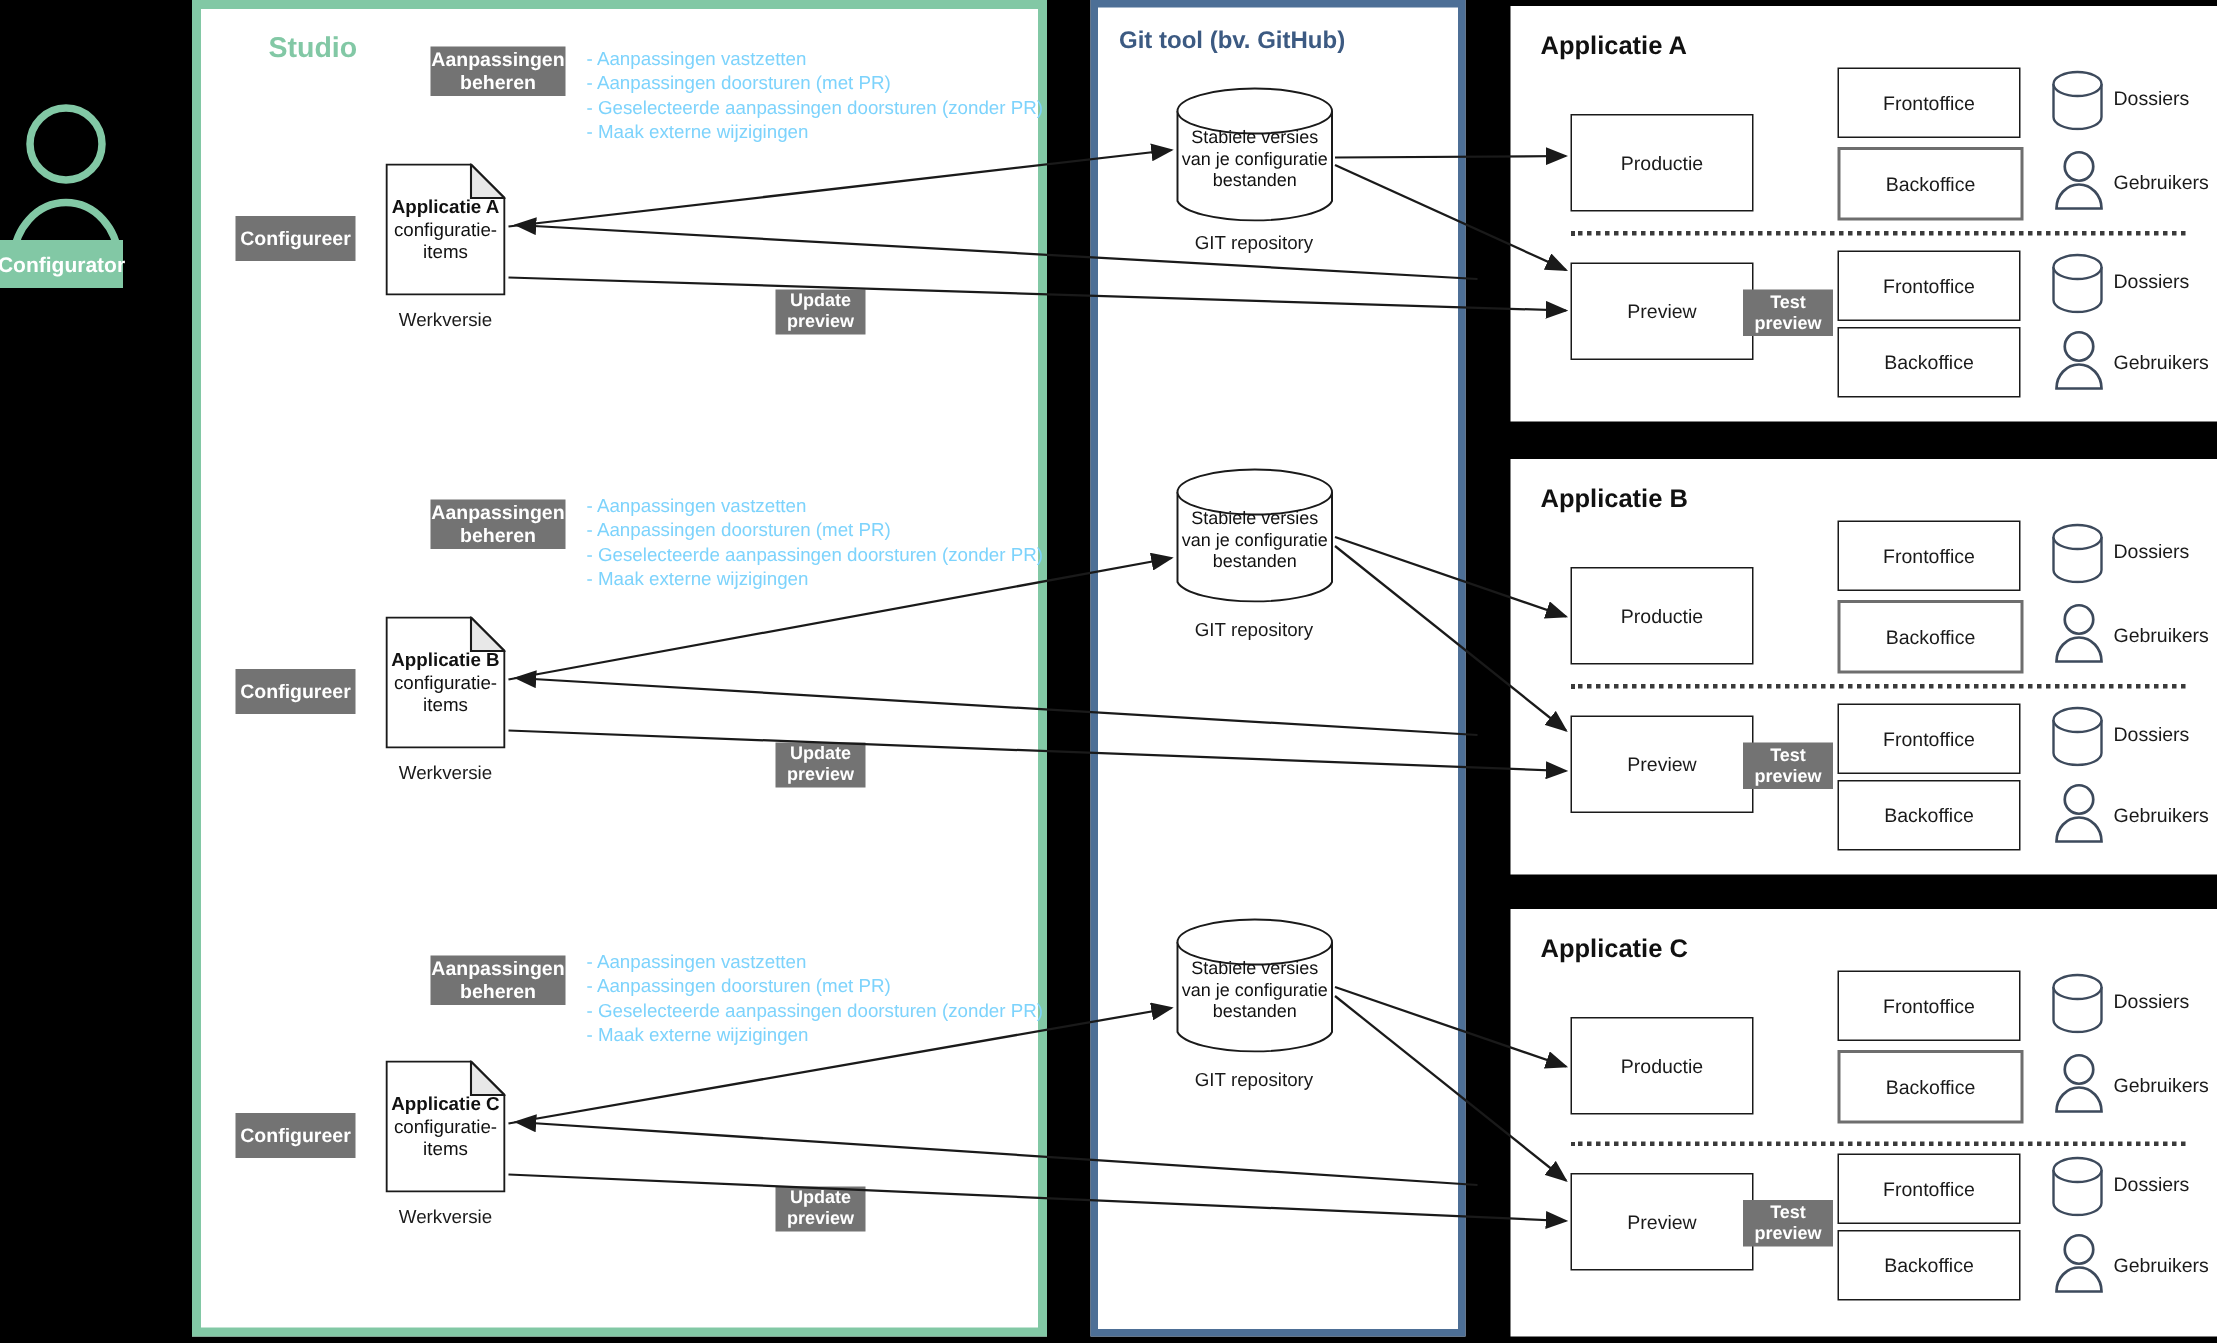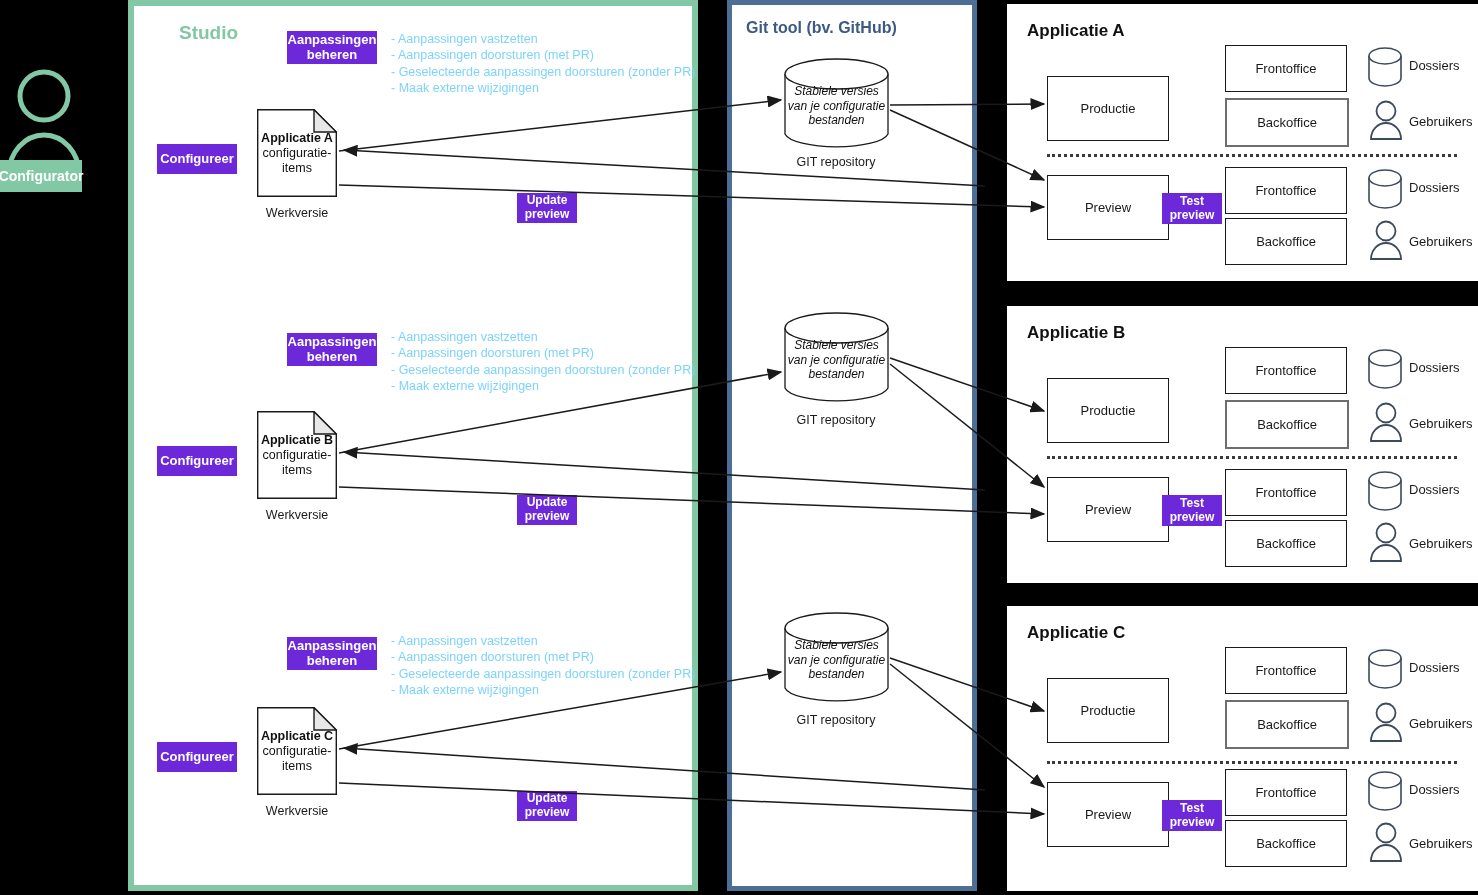--- a/index.html
+++ b/index.html
@@ -33,40 +33,40 @@
      display:flex;align-items:center;justify-content:center;font-size:13px;color:#1a1a1a;}
   .plain-box.thickgray{border:2px solid #6e6e6e;}
   .env-box{position:absolute;border:1.3px solid #1a1a1a;background:#fff;
      display:flex;align-items:center;justify-content:center;font-size:13px;color:#1a1a1a;}
 
   .dotted-sep{position:absolute;height:0;border-top:3px dotted #3a3a3a;}
 
   .side-label{position:absolute;font-size:13px;color:#1a1a1a;}
 
   
-  .badge{position:absolute;background:#6d28d9;color:#fff;font-weight:bold;
+  .badge{position:absolute;background:#737373;color:#fff;font-weight:bold;
      display:flex;align-items:center;justify-content:center;text-align:center;
      line-height:1.15;}
   .badge.small{font-size:13px;}
   .badge.tiny{font-size:12px;}
 
   
   .bullets{position:absolute;font-size:12.5px;color:#7dd3fc;line-height:16.4px;white-space:nowrap;}
 
   
   .doc{position:absolute;width:80px;height:88px;}
   .doc-text{position:absolute;left:0;width:80px;top:22px;text-align:center;
      font-size:12.5px;line-height:15px;color:#111;}
   .doc-text b{font-weight:bold;}
   .caption{position:absolute;font-size:12.5px;color:#1a1a1a;text-align:center;}
 
   
   .cyl{position:absolute;width:105px;height:92px;}
   .cyl-text{position:absolute;left:0;width:105px;top:26px;text-align:center;
-     font-size:12px;line-height:14.5px;color:#111;font-style:italic;}
+     font-size:12px;line-height:14.5px;color:#111;}
 
   
   #arrow-layer{position:absolute;left:0;top:0;width:1478px;height:895px;
      pointer-events:none;}
   .gicon{position:absolute;}
 </style>
 </head>
 <body>
 
 <div class="abs" id="actor-col">

